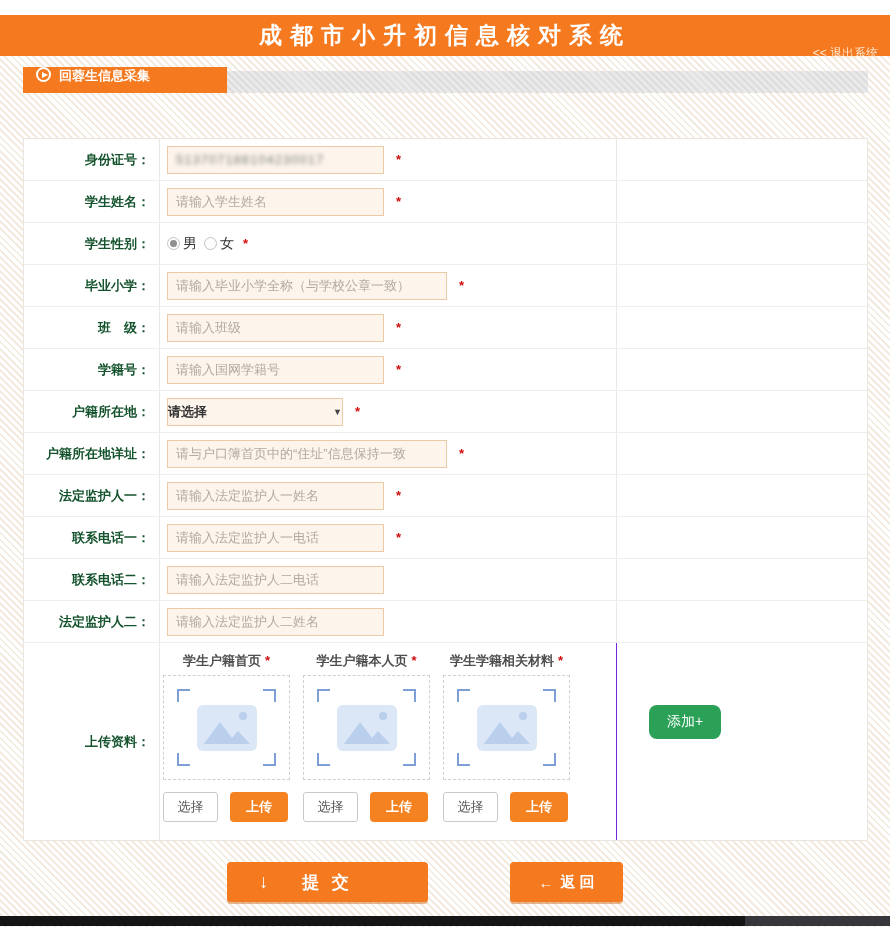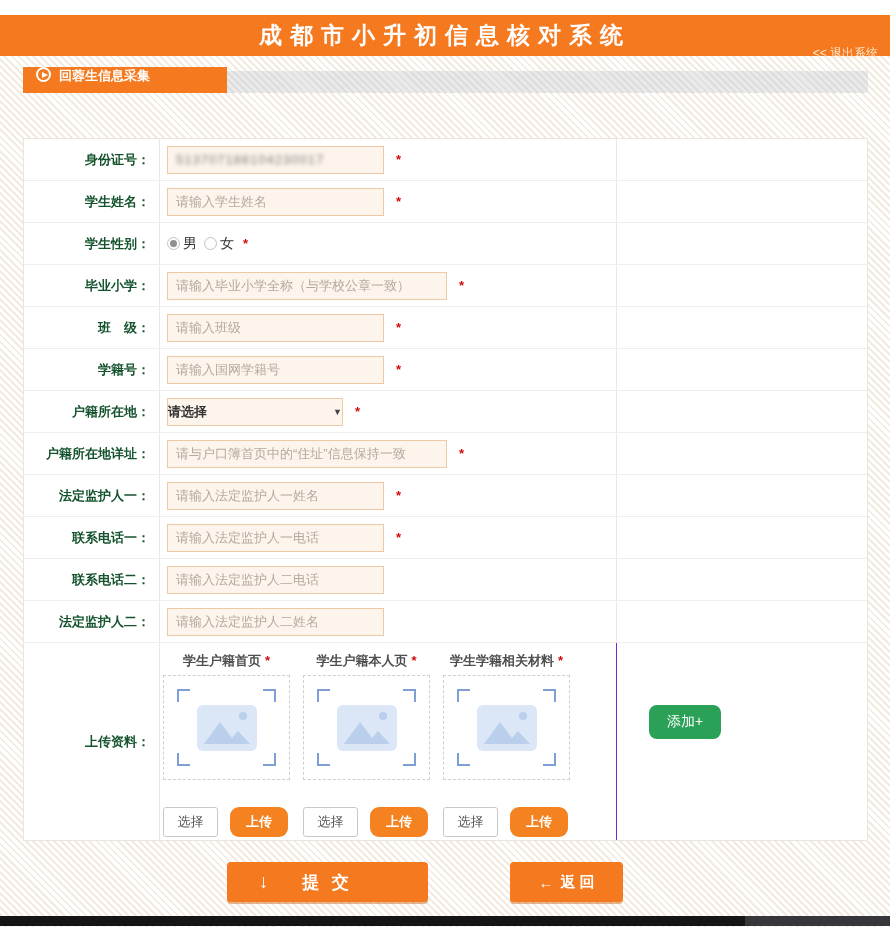--- a/index.html
+++ b/index.html
@@ -53,24 +53,24 @@
   .ucol.c0 { left:3px; } .ucol.c1 { left:143px; } .ucol.c2 { left:283px; }
   .utitle { font-size:13px; font-weight:bold; color:#4f4f4f; text-align:center; height:20px; line-height:20px; margin-bottom:4px; }
   .utitle .req { margin-left:4px; }
   .ubox { height:105px; border:1px dashed #cfcfcf; position:relative; background:#fff; }
   .bk { position:absolute; width:13px; height:13px; border:0 solid #7d9fd6; }
   .bk.tl { left:13px; top:13px; border-left-width:2px; border-top-width:2px; }
   .bk.tr { right:13px; top:13px; border-right-width:2px; border-top-width:2px; }
   .bk.bl { left:13px; bottom:13px; border-left-width:2px; border-bottom-width:2px; }
   .bk.br { right:13px; bottom:13px; border-right-width:2px; border-bottom-width:2px; }
   .imgglyph { position:absolute; left:50%; top:50%; transform:translate(-50%,-50%); }
-  .ubtns { margin-top:27px; display:flex; gap:12px; }
+  .ubtns { margin-top:12px; display:flex; gap:12px; }
   .btn-choose { width:55px; height:30px; background:#fff; border:1px solid #c9c9c9; border-radius:3px;
                 font-size:13px; color:#555; cursor:pointer; font-family:"Liberation Sans", sans-serif; }
-  .btn-upload { width:58px; height:30px; background:#f58220; border:none; border-radius:9px;
+  .btn-upload { width:58px; height:30px; background:#f58220; border:none; border-radius:4px;
                 font-size:13px; color:#fff; font-weight:bold; cursor:pointer; font-family:"Liberation Sans", sans-serif; }
   .btn-add { position:absolute; left:625px; top:62px; width:72px; height:34px; background:#2aa157;
              border:none; border-radius:8px; color:#fff; font-size:14px; cursor:pointer; font-family:"Liberation Sans", sans-serif; }
   .btn-submit { position:absolute; left:227px; top:862px; width:201px; height:40px; background:#f5791f;
                 border:none; border-radius:4px; color:#fff; font-weight:bold; font-size:17px;
                 letter-spacing:4px; cursor:pointer; box-shadow:0 2px 0 rgba(200,95,10,.45);
                 font-family:"Liberation Sans", sans-serif; }
   .btn-submit .bicon { position:absolute; left:32px; top:0; line-height:40px; font-size:19px; letter-spacing:0; }
   .btn-back { position:absolute; left:510px; top:862px; width:113px; height:40px; background:#f5791f;
               border:none; border-radius:4px; color:#fff; font-weight:bold; font-size:15px; cursor:pointer;

